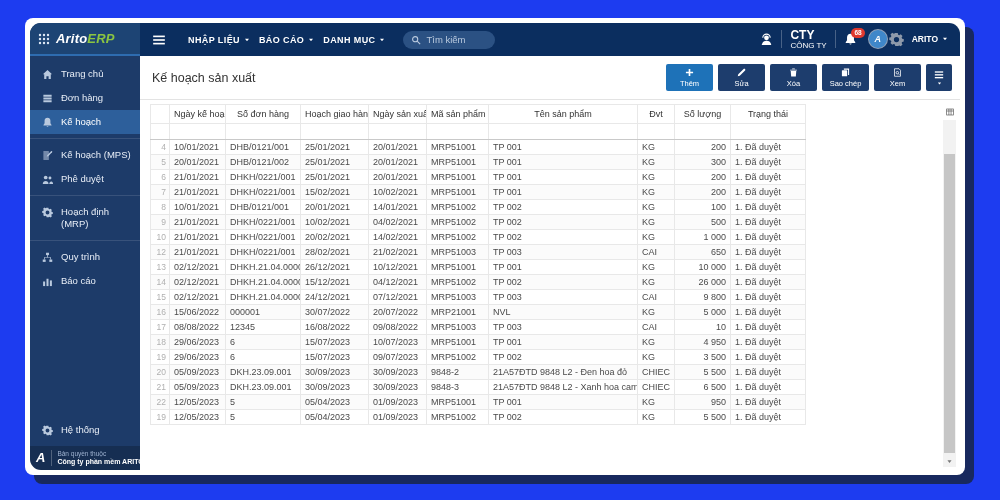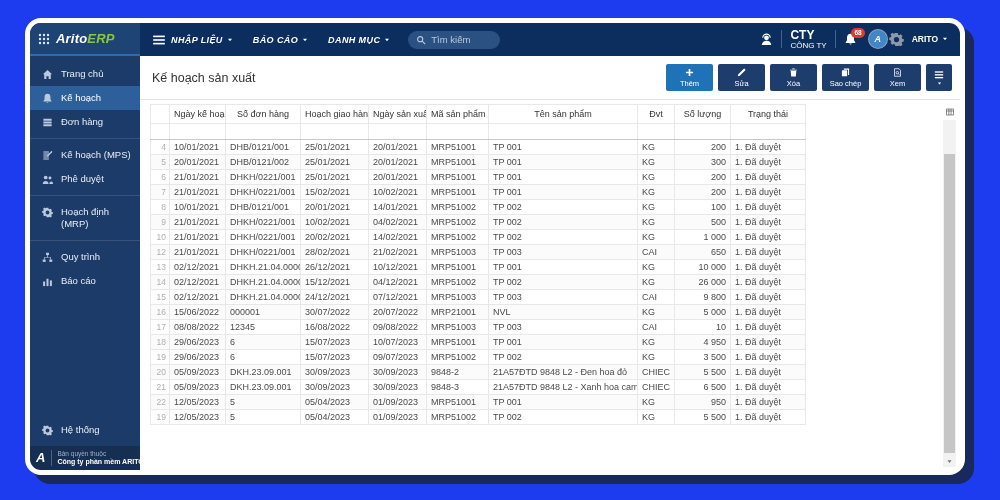--- a/index.html
+++ b/index.html
@@ -2,36 +2,36 @@
 <html style="--background-blue: #1d3cf0; --frame-navy: #18295e; --topbar-navy: #0b2e5f; --brand-tab-navy: #1d4474; --sidebar-navy: #1d3b69; --active-item-blue: #2d5f9b; --primary-button-blue: #1e72b8; --dark-button-navy: #1d3d6d; --logo-green: #8bc541; --badge-red: #e03a2f; --avatar-blue: #3f87c9; --search-pill-navy: #2b5183;"><head>
 <meta charset="utf-8">
 <style>
   html,body{margin:0;padding:0;width:1000px;height:500px;overflow:hidden;
     font-family:"Liberation Sans",sans-serif;}
   body{background:var(--background-blue,#1d3cf0);position:relative;}
   *{box-sizing:border-box;}
   .icon svg{display:block;}
 
   .window{position:absolute;left:25px;top:18px;width:940px;height:457px;
-    background:#fff;border-radius:16px;padding:5px;
+    background:#fff;border-radius:8px;padding:5px;
     box-shadow:9px 9px 0 0 var(--frame-navy,#18295e);}
   .app{width:100%;height:100%;border-radius:11px;overflow:hidden;background:#fff;
     display:flex;flex-direction:column;}
 
   
   .topbar{flex:0 0 33px;background:var(--topbar-navy,#0b2e5f);display:flex;
     align-items:center;color:#fff;}
   .brand{width:110px;height:100%;background:var(--brand-tab-navy,#1d4474);
     display:flex;align-items:center;gap:6px;padding:0 8px;cursor:pointer;
     border-bottom:2px solid #2e6cb0;}
   .brand .icon{color:#dfe9f5;}
   .brand-text{font-weight:bold;font-style:italic;font-size:13px;letter-spacing:.2px;white-space:nowrap;}
   .brand-text .erp{color:var(--logo-green,#8bc541);font-style:italic;}
   .hamb{margin-left:12px;color:#fff;cursor:pointer;}
-  .menus{display:flex;gap:20px;margin-left:5px;font-style:italic;}
+  .menus{display:flex;gap:9px;margin-left:22px;}
   .menu-item{display:flex;align-items:center;gap:4px;font-size:9px;font-weight:bold;
     letter-spacing:.4px;cursor:pointer;white-space:nowrap;}
   .menu-item .chev svg{width:6px;height:6px;}
   .search{margin-left:18px;width:92px;height:18px;border-radius:9px;
     background:var(--search-pill-navy,#2b5183);display:flex;align-items:center;
     gap:5px;padding:0 8px;color:#b9c9de;font-size:9.5px;cursor:text;}
   .top-right{margin-left:auto;display:flex;align-items:center;gap:8px;padding-right:12px;}
   .tdivider{width:1px;height:18px;background:rgba(255,255,255,.25);}
   .company{line-height:1.1;cursor:pointer;}
   .company .c1{font-size:12px;font-weight:bold;}
@@ -213,38 +213,38 @@
       <div class="sidebar">
         <div id="side-items">
             <div class="side-item">
               <span class="icon">
                 <svg viewBox="0 0 12 12" fill="currentColor">
                   <path d="M6 1.2 11 5.8H9.6V11H7.2V7.8H4.8V11H2.4V5.8H1z"></path>
                 </svg>
               </span>
               <span>Trang chủ</span>
             </div>
-            <div class="side-item active">
-              <span class="icon">
-                <svg viewBox="0 0 12 12" fill="currentColor">
-                  <path d="M6 .8C4.1.8 2.8 2.2 2.8 4.2v2.6L1.6 8.6v.6h8.8v-.6L9.2 6.8V4.2C9.2 2.2 7.9.8 6 .8z"></path>
-                  <path d="M4.9 9.8a1.15 1.15 0 0 0 2.2 0z"></path>
-                </svg>
-              </span>
-              <span>Kế hoạch</span>
-            </div>
             <div class="side-item">
               <span class="icon">
                 <svg viewBox="0 0 12 12" fill="currentColor">
                   <path d="M1.5 1.8h9v2.2h-9z"></path>
                   <path d="M1.5 4.9h9v2.2h-9z"></path>
                   <path d="M1.5 8h9v2.2h-9z"></path>
                 </svg>
               </span>
               <span>Đơn hàng</span>
+            </div>
+            <div class="side-item active">
+              <span class="icon">
+                <svg viewBox="0 0 12 12" fill="currentColor">
+                  <path d="M6 .8C4.1.8 2.8 2.2 2.8 4.2v2.6L1.6 8.6v.6h8.8v-.6L9.2 6.8V4.2C9.2 2.2 7.9.8 6 .8z"></path>
+                  <path d="M4.9 9.8a1.15 1.15 0 0 0 2.2 0z"></path>
+                </svg>
+              </span>
+              <span>Kế hoạch</span>
             </div>
             <div class="side-sep"></div>
             <div class="side-item">
               <span class="icon">
                 <svg viewBox="0 0 12 12" fill="currentColor">
                   <rect x="1.5" y="1" width="6" height="10" rx=".6" opacity=".55"></rect>
                   <path d="M11 2.5 6.8 6.7l-1.6.5.5-1.6L9.9 1.4a.78.78 0 0 1 1.1 1.1z"></path>
                 </svg>
               </span>
               <span>Kế hoạch (MPS)</span>

